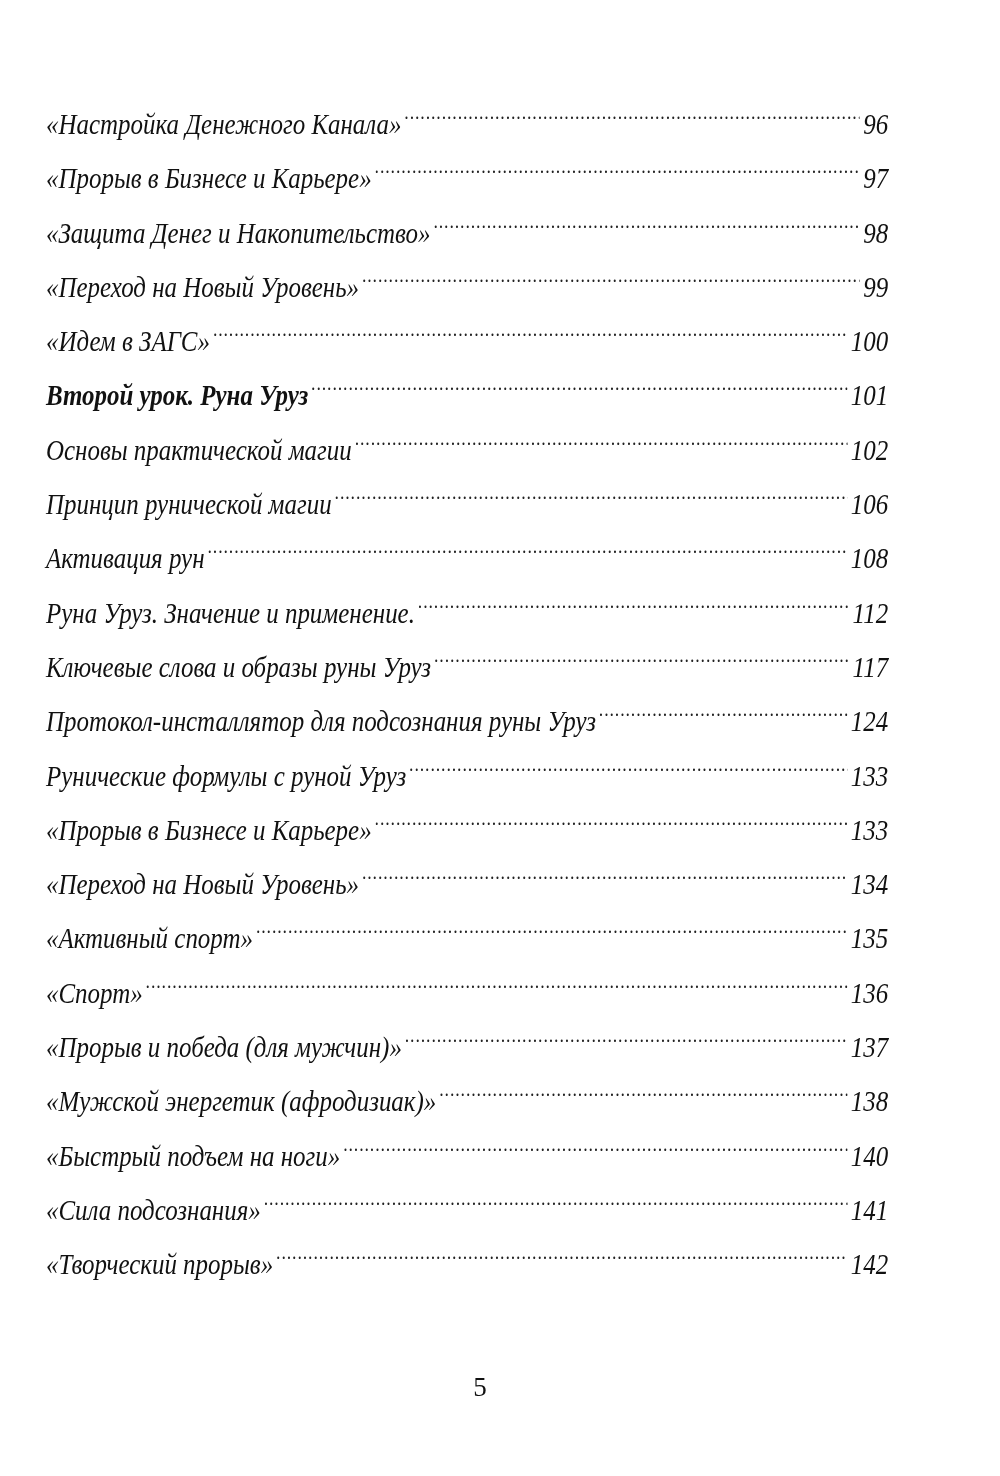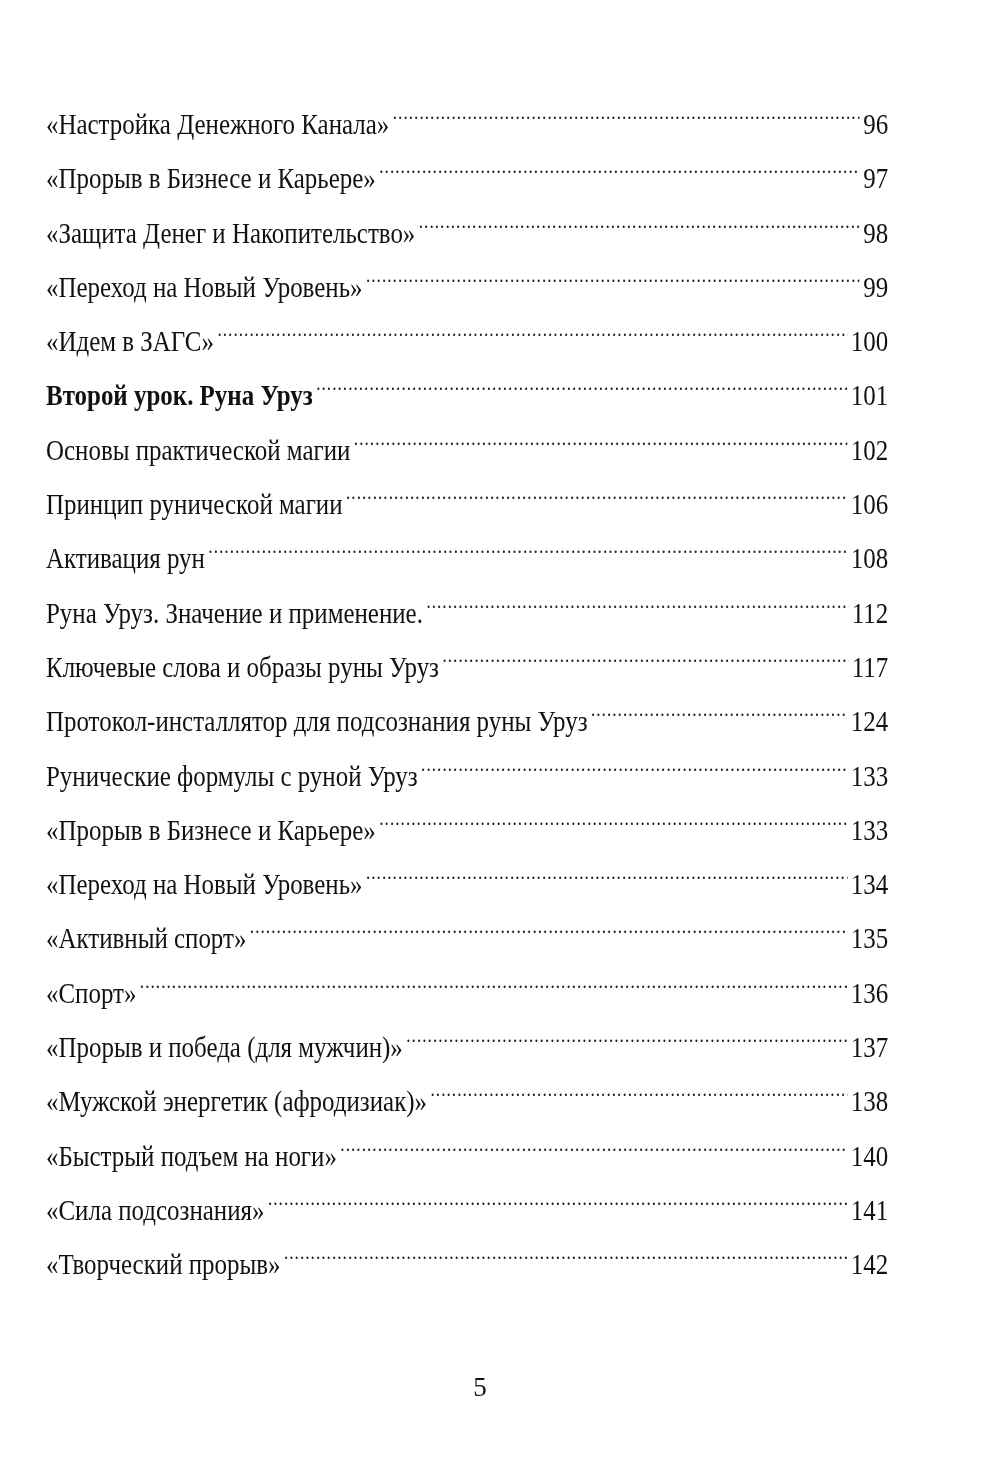--- a/index.html
+++ b/index.html
@@ -13,20 +13,21 @@
     position: relative;
     overflow: hidden;
     font-family: "Liberation Serif", "DejaVu Serif", serif;
     color: #111111;
   }
   .toc {
     position: absolute;
     left: 46px;
     top: 80px;
     width: 842px;
+    font-style: italic;
   }
   .toc-row {
     display: flex;
     align-items: baseline;
     height: 54.3px;
     font-size: 29px;
     line-height: 54px;
     white-space: nowrap;
     transform: scaleX(0.86);
     transform-origin: left center;

